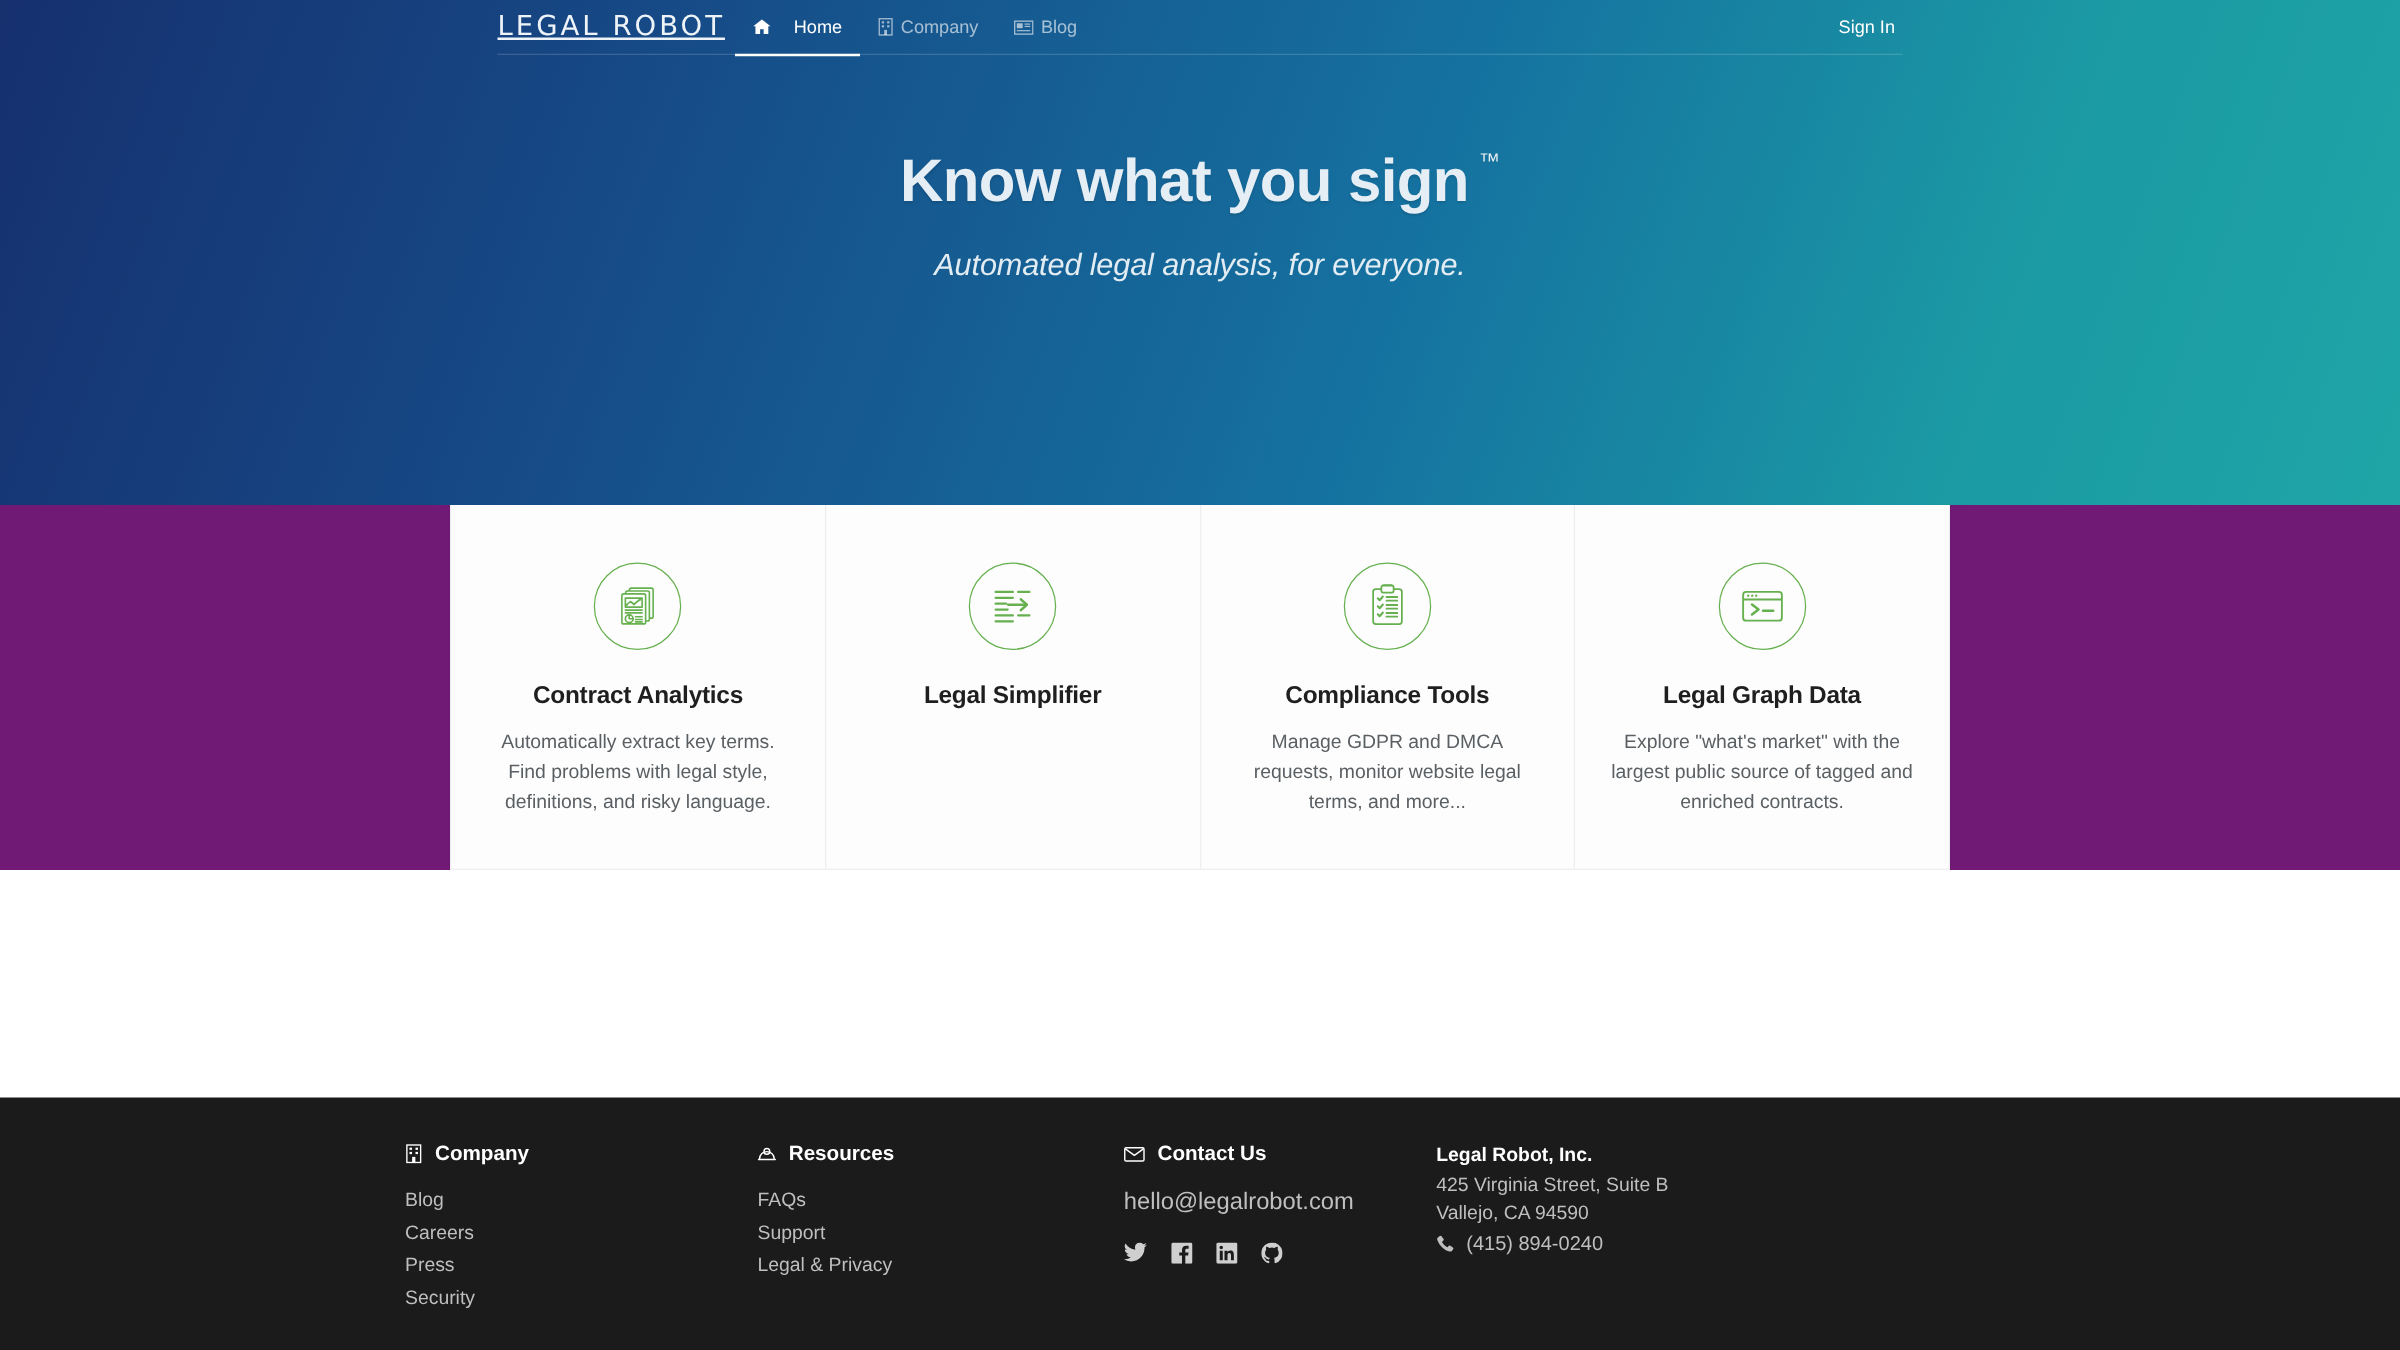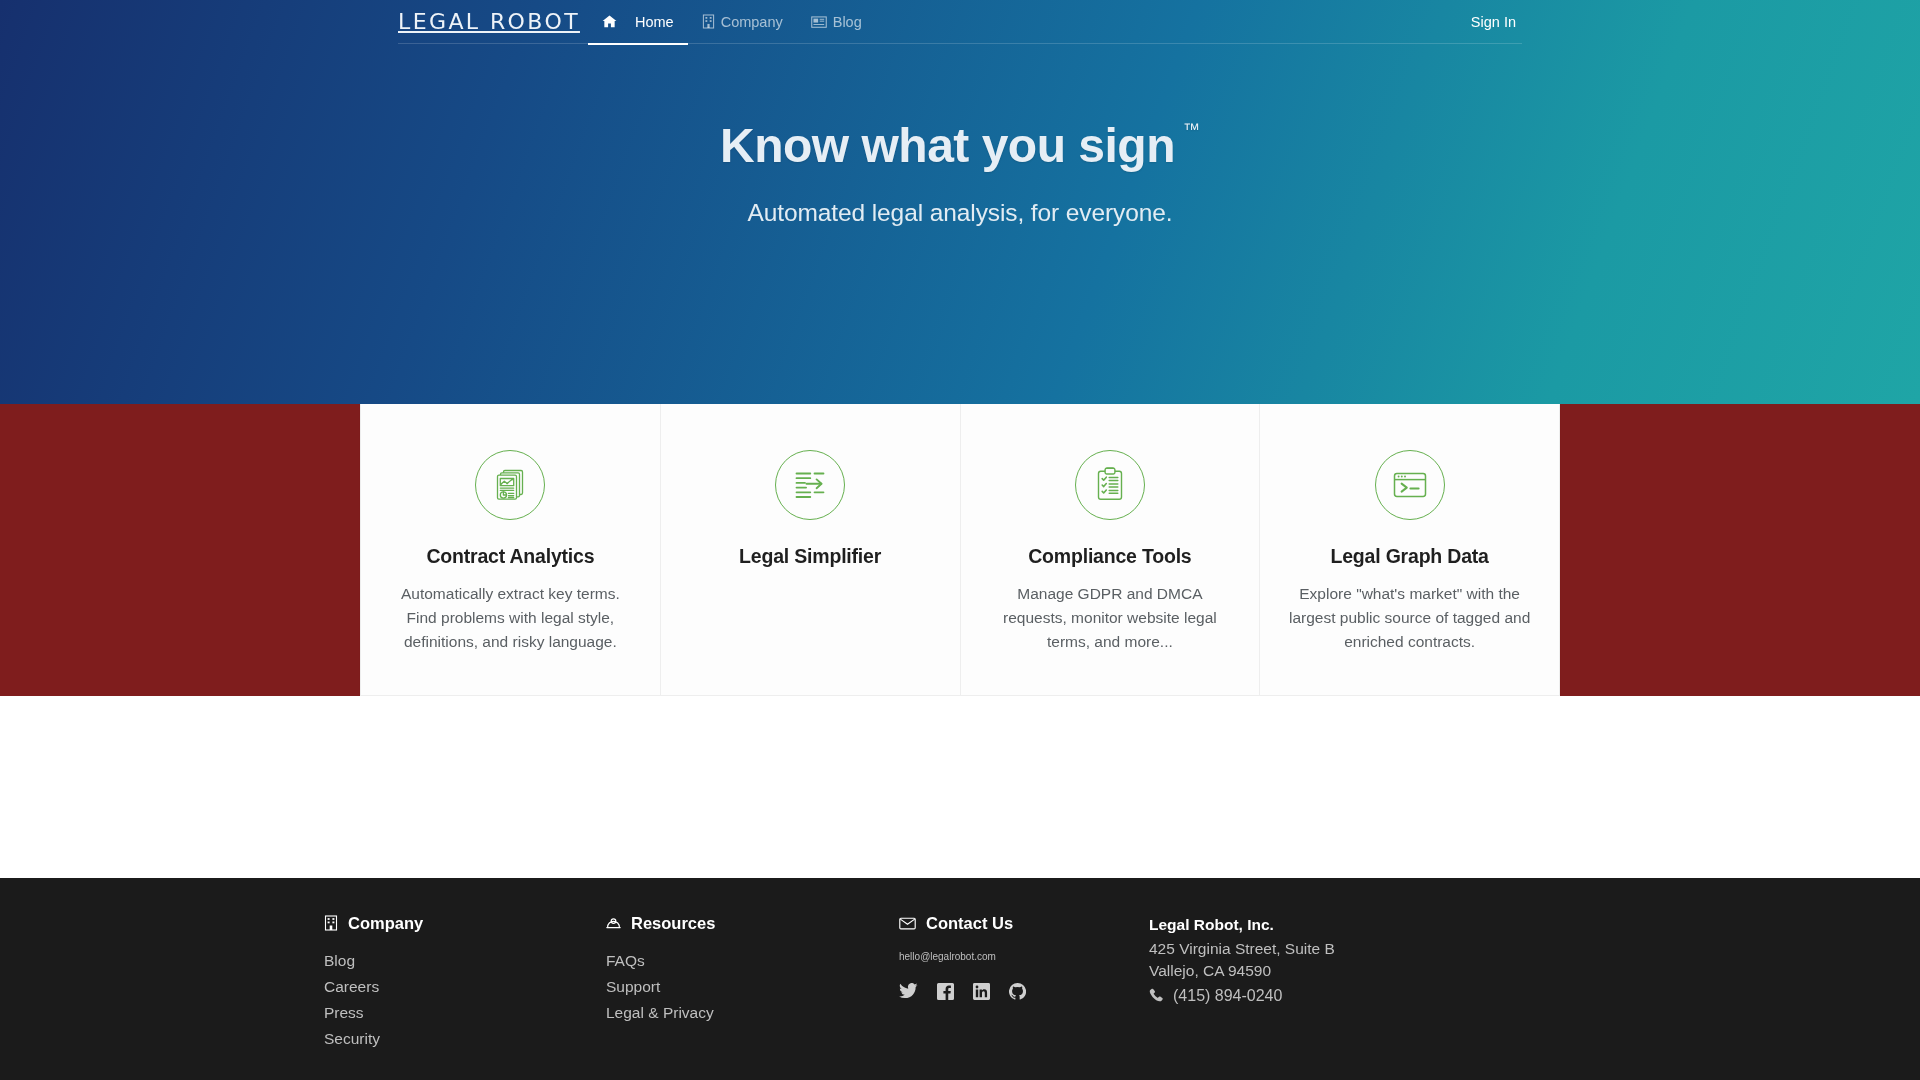--- a/index.html
+++ b/index.html
@@ -84,39 +84,40 @@
     position:relative;
     top:-10px;
     letter-spacing:0;
   }
   .hero-sub{
     margin-top:26px;
     font-size:24.5px;
     font-weight:400;
     color:#e2ecf3;
     letter-spacing:-0.1px;
+    font-style:italic;
   }
   .cta-wrap{ margin-top:44px; }
   .cta{
     display:inline-flex; align-items:center; gap:16px;
     padding:14px 33px 15px 33px;
     border:1.5px solid rgba(255,255,255,0.62);
     border-radius:30px;
     color:#ffffff;
     font-size:17.5px;
     text-decoration:none;
     background:transparent;
     cursor:pointer;
   }
   .cta svg{ display:block; }
 
   
   .features-section{
     width:1920px;
-    background:#7f1d1d;
+    background:#701a75;
     padding-top:0;
   }
   .features{
     width:1200px;
     margin:0 auto;
     display:flex;
     background:#fdfdfd;
     border:1px solid #eeeeee;
     border-top:none;
     box-shadow:0 1px 2px rgba(0,0,0,0.035);
@@ -179,21 +180,21 @@
   .fhead svg{ display:block; flex:none; }
   .flink{
     display:block;
     font-size:15.5px;
     color:#bfbfbf;
     text-decoration:none;
     line-height:1.42;
     margin-bottom:4px;
   }
   .fmail{
-    font-size:10px;
+    font-size:19px;
     color:#bfbfbf;
     text-decoration:none;
     display:block;
     margin-bottom:21px;
     margin-top:18px;
   }
   .socials{ display:flex; gap:19px; align-items:center; }
   .socials a{ color:#cfcfcf; display:block; }
   .addr-name{
     font-size:15.5px;

